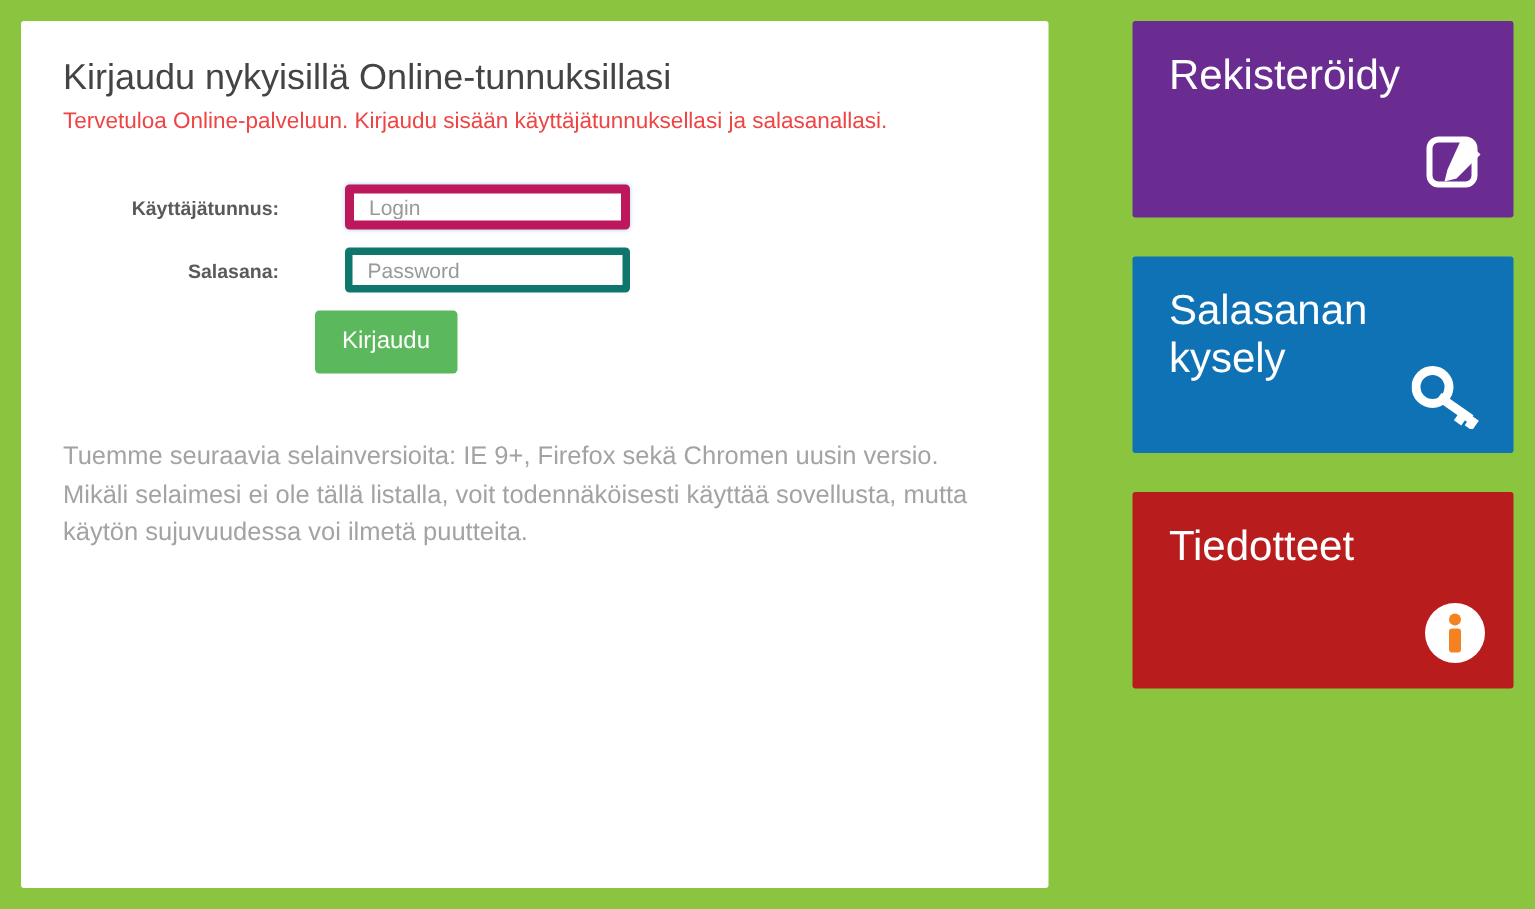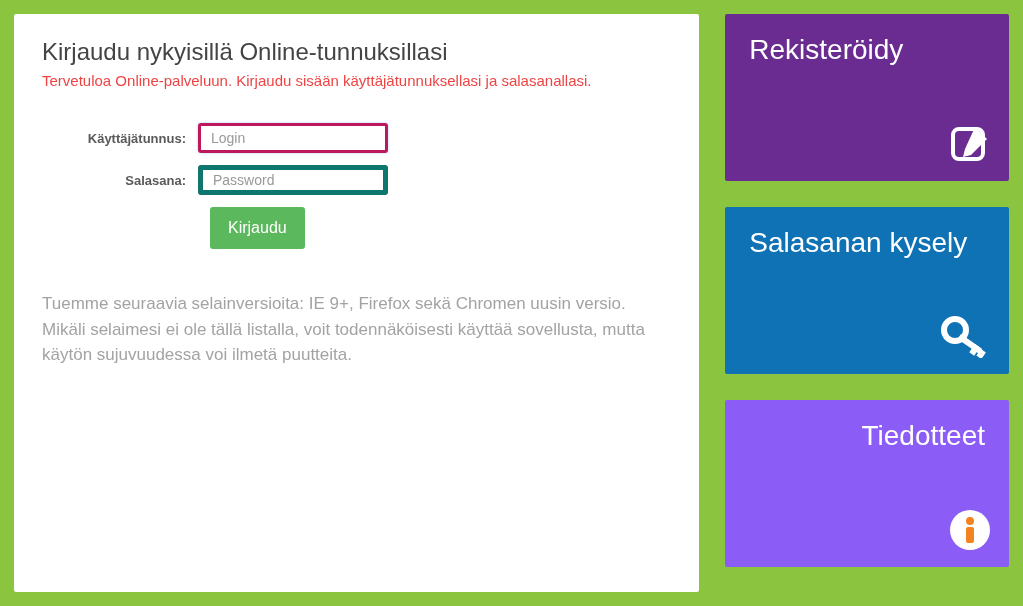--- a/index.html
+++ b/index.html
@@ -27,40 +27,41 @@
     }
     .login-subtitle {
       font-size: 15px;
       color: #ef4444;
       margin-bottom: 34px;
     }
     .form-row {
       display: flex;
       align-items: center;
       margin-bottom: 12px;
+      gap: 32px;
     }
     .form-label {
       width: 156px;
       text-align: right;
       font-size: 13px;
       font-weight: bold;
       color: #5a5a5a;
       padding-right: 12px;
     }
     .form-input {
       width: 190px;
       height: 30px;
       border: 5px solid #0f766e;
       border-radius: 3px;
       padding: 0 10px;
       font-size: 14px;
       color: #999;
     }
     .form-input.focused {
-      border: 3px solid #be185d;
+      border: 6px solid #be185d;
       box-shadow: 0 0 3px rgba(123,182,232,0.6);
     }
     .form-input::placeholder { color: #999; }
     .btn-row {
       display: flex;
       margin-top: 10px;
     }
     .btn-spacer { width: 168px; }
     .login-button {
       background: #5cb85c;
@@ -78,39 +79,40 @@
       color: #a3a3a3;
       line-height: 1.5;
     }
     .sidebar {
       display: flex;
       flex-direction: column;
       gap: 26px;
       width: 303px;
     }
     .tile {
-      height: 167px;
+      height: 131px;
       padding: 20px 24px;
       color: #fff;
       position: relative;
       cursor: pointer;
       border-radius: 2px;
+      margin-left: 30px;
     }
     .tile-title {
       font-size: 28px;
       font-weight: 400;
     }
     .tile-icon {
       position: absolute;
       bottom: 16px;
       right: 18px;
     }
     .tile.purple { background: #6a2c91; }
     .tile.blue   { background: #0e72b5; }
-    .tile.orange { background: #8b5cf6; text-align: right; }
+    .tile.orange { background: #b91c1c; }
     svg { display: block; }
   </style>
 </head>
 <body>
 
 <div class="login-panel">
   <h1 class="login-title">Kirjaudu nykyisillä Online-tunnuksillasi</h1>
   <p class="login-subtitle">Tervetuloa Online-palveluun. Kirjaudu sisään käyttäjätunnuksellasi ja salasanallasi.</p>
 
   <div class="form-row">

